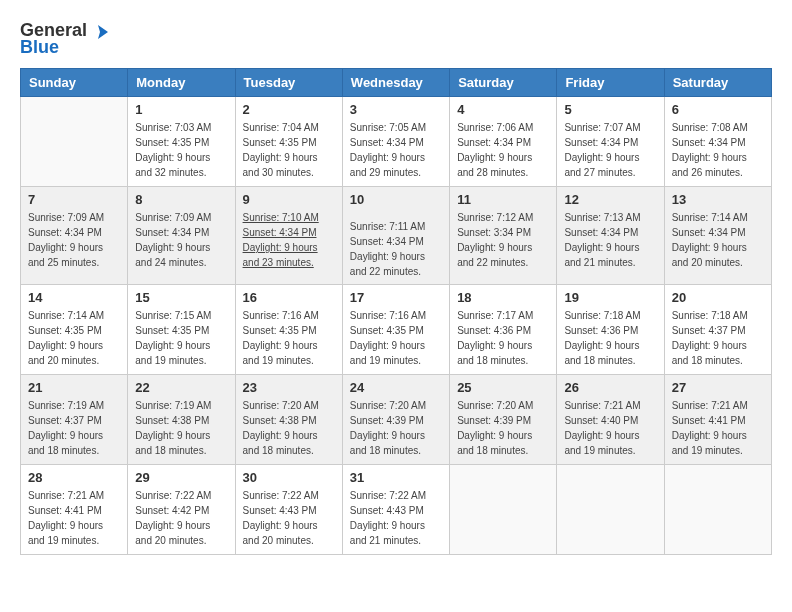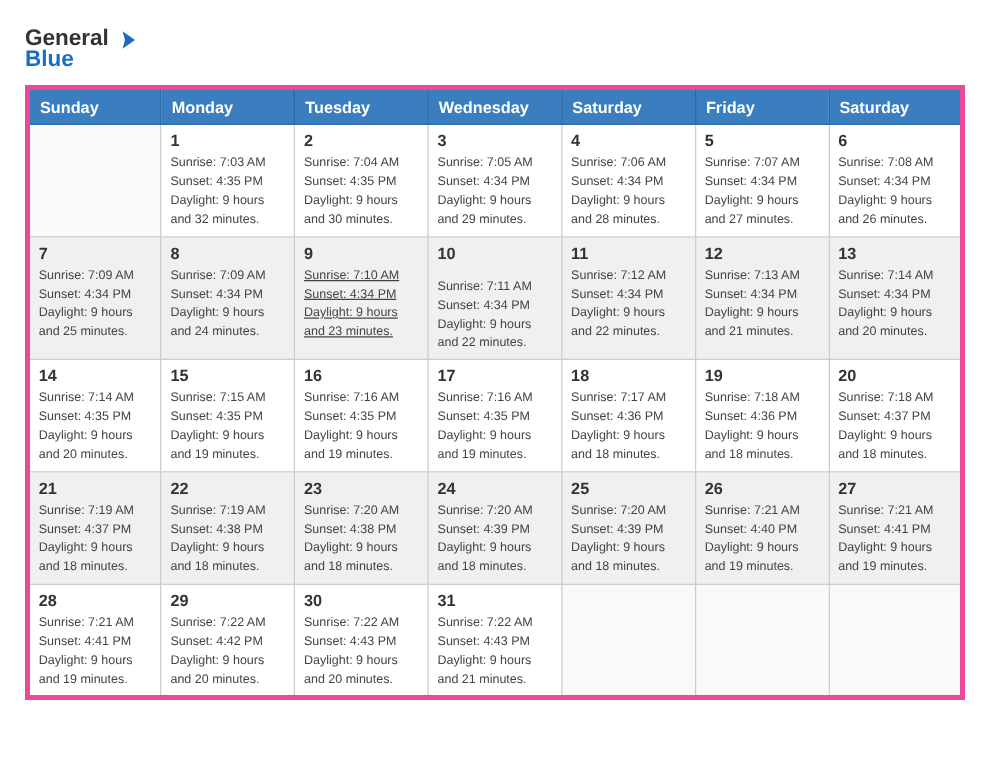--- a/index.html
+++ b/index.html
@@ -29,21 +29,21 @@
       font-weight: bold;
       color: #333;
     }
     .location-title {
       font-size: 16px;
       color: #555;
     }
     .calendar {
       width: 100%;
       border-collapse: collapse;
-      border: 4px solid #ec4899;
+      border: 1px solid #ec4899;
     }
     .calendar th {
       background-color: #3a7ebf;
       color: #fff;
       text-align: left;
       padding: 6px 8px;
       font-size: 13px;
       border: 1px solid #2d6aa8;
     }
     .calendar td {
@@ -176,21 +176,21 @@
         <td>
           <div class="day-number">10</div>
           <div class="day-info" style="white-space: pre-line; margin-top: 12px;">Sunrise: 7:11 AM
 Sunset: 4:34 PM
 Daylight: 9 hours
 and 22 minutes.</div>
         </td>
         <td>
           <div class="day-number">11</div>
           <div class="day-info" style="white-space: pre-line;">Sunrise: 7:12 AM
-Sunset: 4:34 PM
+Sunset: 3:34 PM
 Daylight: 9 hours
 and 22 minutes.</div>
         </td>
         <td>
           <div class="day-number">12</div>
           <div class="day-info" style="white-space: pre-line;">Sunrise: 7:13 AM
 Sunset: 4:34 PM
 Daylight: 9 hours
 and 21 minutes.</div>
         </td>

